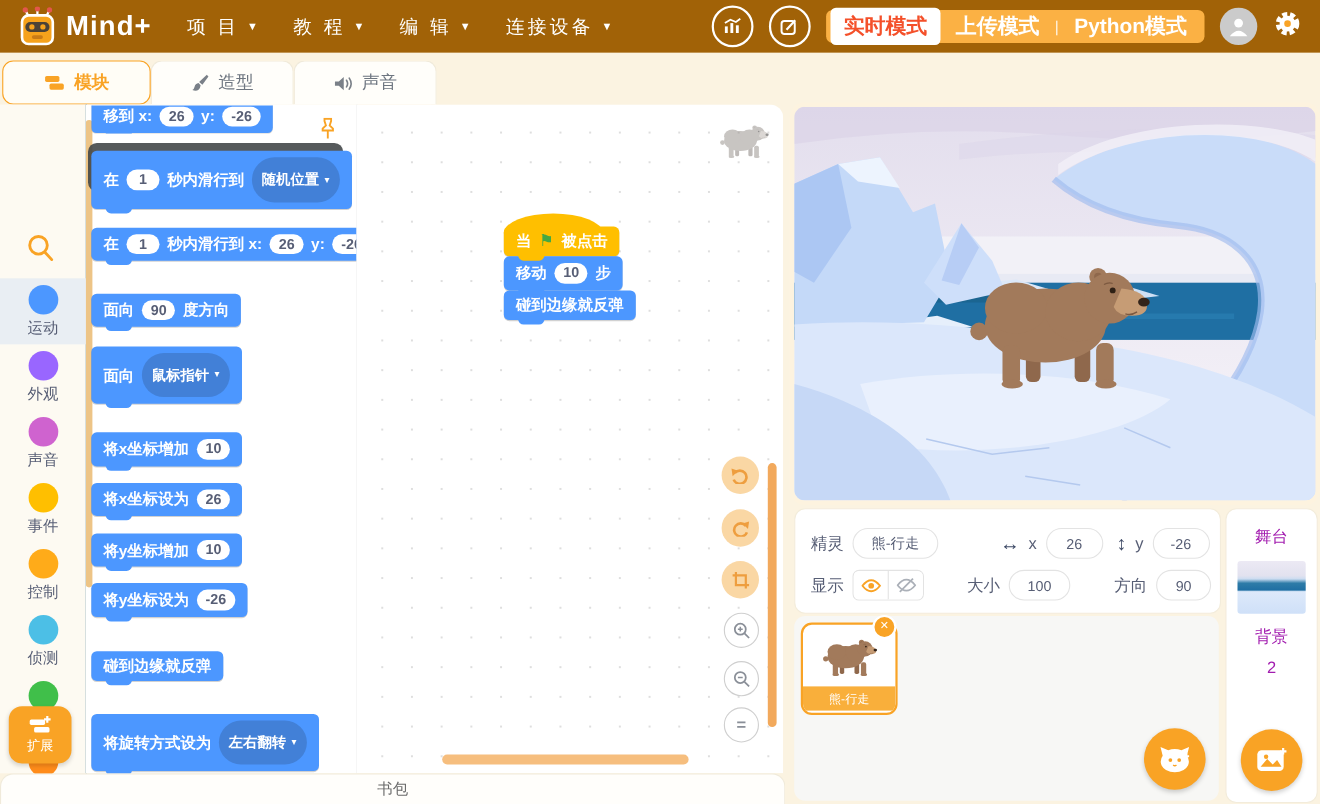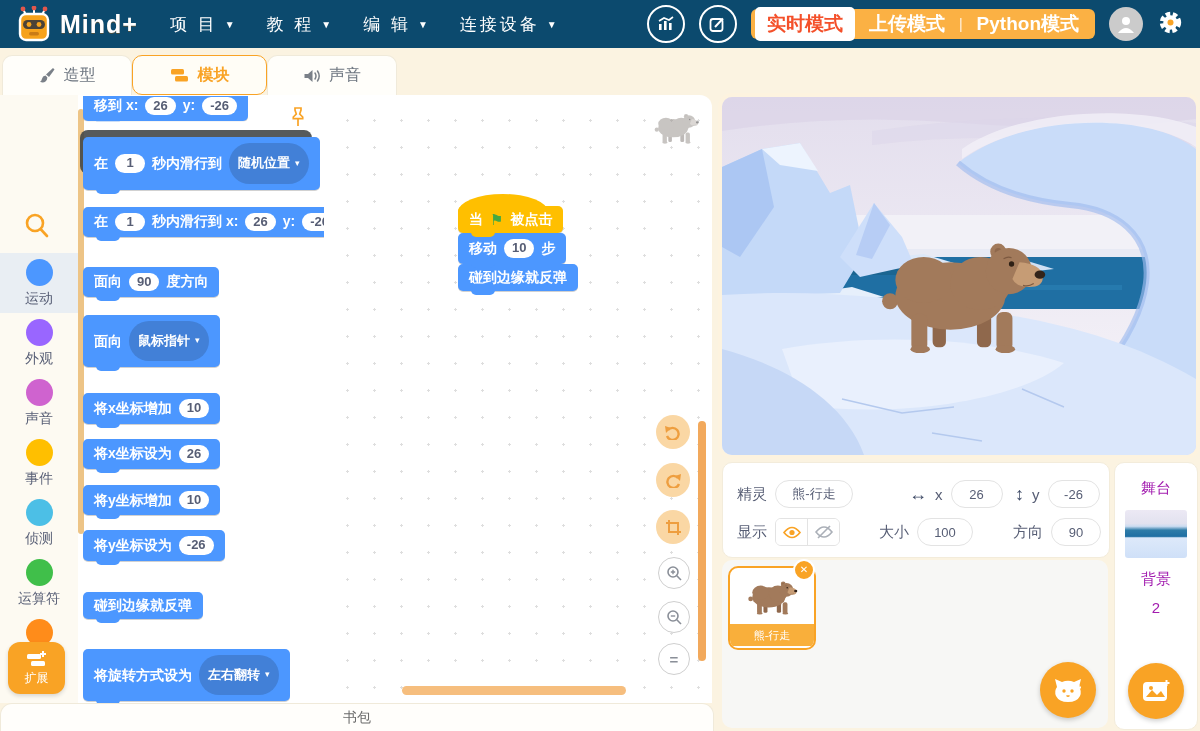--- a/index.html
+++ b/index.html
@@ -1,20 +1,20 @@
 <!DOCTYPE html>
 <html><head>
 <meta charset="utf-8">
 <style>
   html,body{margin:0;padding:0;}
   body{width:1200px;height:731px;position:relative;overflow:hidden;
        font-family:"Liberation Sans","DejaVu Sans",sans-serif;background:#FBF3E1;}
   .abs{position:absolute;}
   
-  .header{left:0;top:0;width:1200px;height:48px;background:#0c4a6e;display:flex;align-items:center;color:#fff;}
+  .header{left:0;top:0;width:1200px;height:48px;background:#a16207;display:flex;align-items:center;color:#fff;}
   .logo{display:flex;align-items:center;gap:6px;margin-left:14px;}
   .logo-txt{font-size:25px;font-weight:800;letter-spacing:1px;text-shadow:0 1px 0 rgba(170,90,0,.4);}
   .menu{display:flex;align-items:flex-end;margin-left:20px;gap:8px;}
   .menu-item{font-size:17px;padding:6px 12px;display:flex;align-items:center;gap:7px;cursor:pointer;letter-spacing:3px;}
   .caret{font-size:10px;letter-spacing:0;}
   .hdr-right{margin-left:auto;display:flex;align-items:center;gap:14px;margin-right:16px;}
   .circle-icon{width:34px;height:34px;border:2px solid #fff;border-radius:50%;display:flex;align-items:center;justify-content:center;}
   .mode-group{background:#FBB144;border-radius:6px;display:flex;align-items:center;height:30px;padding:0 4px;gap:2px;}
   .mode-btn{font-size:19px;font-weight:700;color:#fff;padding:4px 12px;border-radius:5px;white-space:nowrap;}
   .mode-btn.active{background:#fff;color:#F4502A;}
@@ -181,33 +181,33 @@
           <circle cx="13.5" cy="13.5" r="8" fill="none" stroke="#fff" stroke-width="5.4" stroke-dasharray="4.2 2.4"></circle>
           <circle cx="13.5" cy="13.5" r="7.2" fill="#fff"></circle>
           <circle cx="13.5" cy="13.5" r="3" fill="#F9A325"></circle>
         </svg>
     </span>
   </div>
 </div>
 
 <div class="abs toolbar">
   <div class="tabs">
+    <div class="tab active">
+      <svg width="20" height="15" viewBox="0 0 20 15">
+          <rect x="1" y="1" width="13" height="5.5" rx="1.5" fill="#F9A325"></rect>
+          <rect x="5" y="8" width="13" height="5.5" rx="1.5" fill="#F9A325"></rect>
+        </svg>
+      <span>模块</span>
+    </div>
     <div class="tab">
       <svg width="17" height="17" viewBox="0 0 17 17">
           <path d="M10 10 L15.5 2.5 L14 1 L7 7.5 Z" fill="#7A8088"></path>
           <path d="M6.5 8.5 q-3 .5 -3.6 3.4 q-.5 2.3 -2 2.9 q3.3 1.6 5.6 -.3 q1.7 -1.5 1.9 -4 z" fill="#7A8088"></path>
         </svg>
       <span>造型</span>
-    </div>
-    <div class="tab active">
-      <svg width="20" height="15" viewBox="0 0 20 15">
-          <rect x="1" y="1" width="13" height="5.5" rx="1.5" fill="#F9A325"></rect>
-          <rect x="5" y="8" width="13" height="5.5" rx="1.5" fill="#F9A325"></rect>
-        </svg>
-      <span>模块</span>
     </div>
     <div class="tab">
       <svg width="18" height="16" viewBox="0 0 18 16">
           <path d="M1.5 6 h3.5 L9.5 2 v12 L5 10 H1.5 Z" fill="#7A8088"></path>
           <path d="M12 5 q2 3 0 6 M14.5 3 q3.4 5 0 10" stroke="#7A8088" stroke-width="1.5" fill="none" stroke-linecap="round"></path>
         </svg>
       <span>声音</span>
     </div>
   </div>
   <div class="run-controls">
@@ -274,20 +274,24 @@
         <span class="cat-dot" style="background: rgb(153, 102, 255);"></span>
         <span class="cat-label">外观</span>
       </div>
       <div class="cat-item">
         <span class="cat-dot" style="background: rgb(207, 99, 207);"></span>
         <span class="cat-label">声音</span>
       </div>
       <div class="cat-item">
         <span class="cat-dot" style="background: rgb(255, 191, 0);"></span>
         <span class="cat-label">事件</span>
+      </div>
+      <div class="cat-item">
+        <span class="cat-dot" style="background: rgb(255, 171, 25);"></span>
+        <span class="cat-label">控制</span>
       </div>
       <div class="cat-item">
         <span class="cat-dot" style="background: rgb(76, 191, 230);"></span>
         <span class="cat-label">侦测</span>
       </div>
       <div class="cat-item">
         <span class="cat-dot" style="background: rgb(64, 191, 74);"></span>
         <span class="cat-label">运算符</span>
       </div>
       <div class="cat-item">

